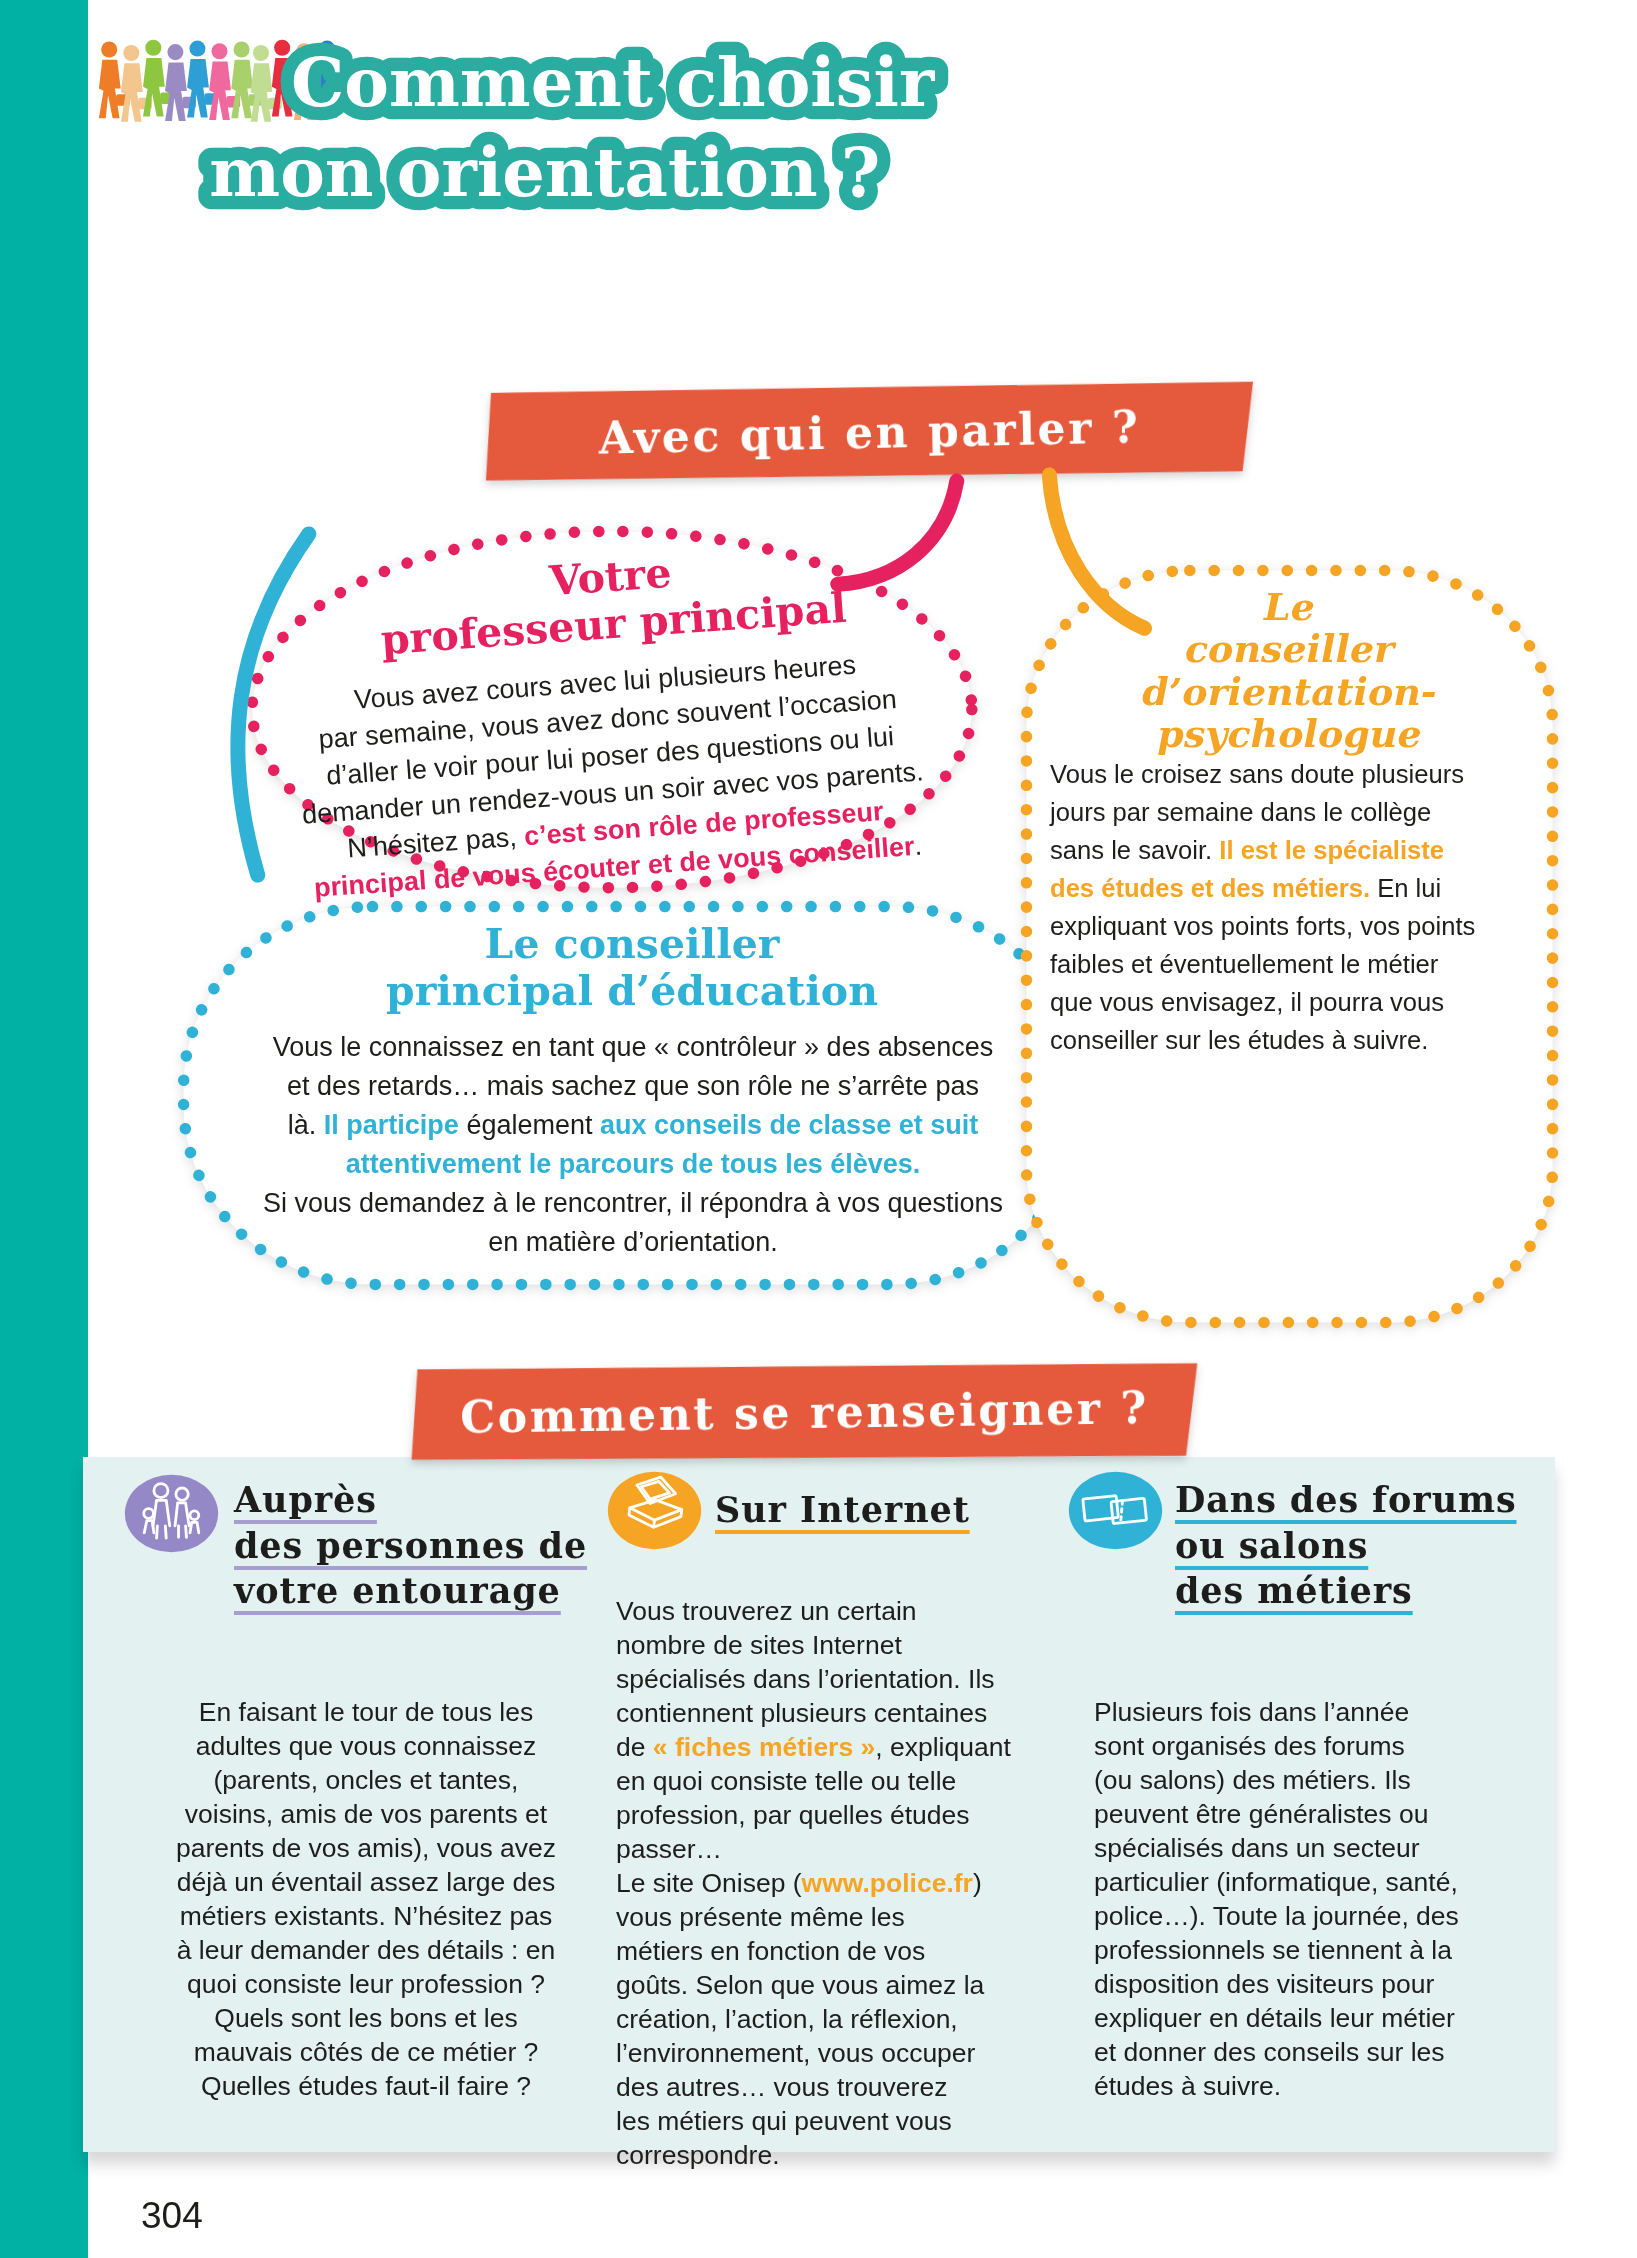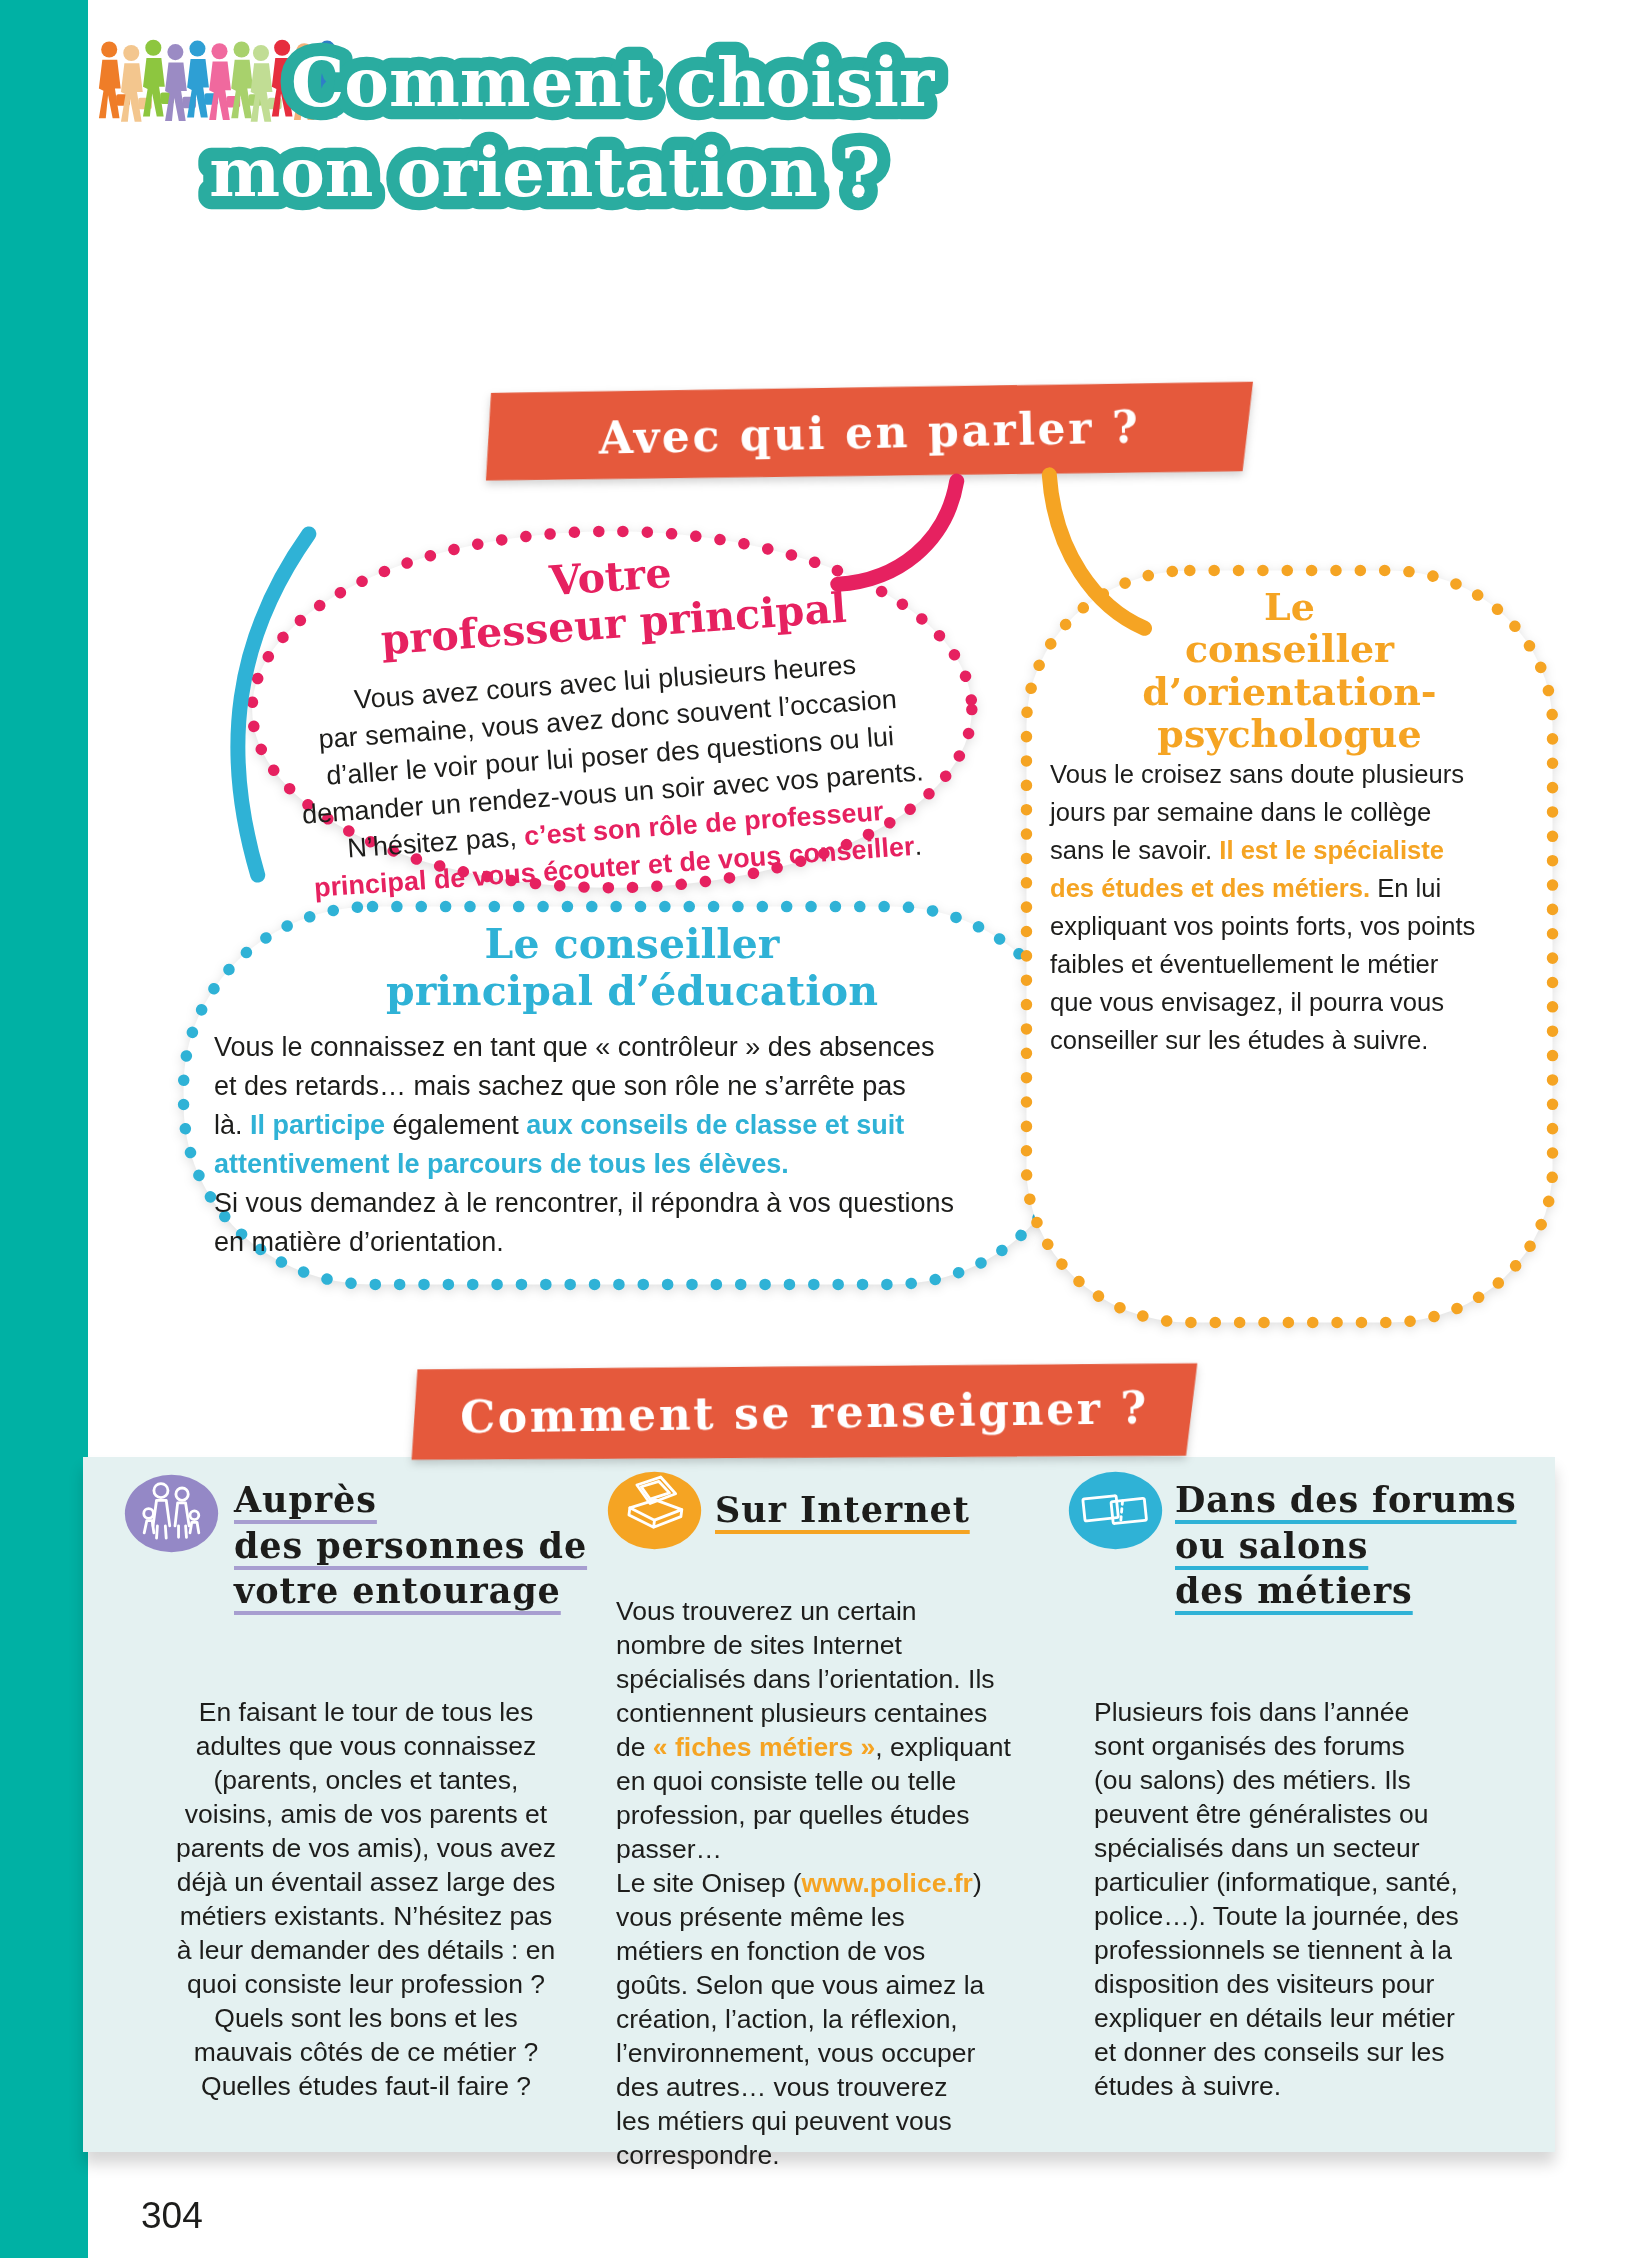--- a/index.html
+++ b/index.html
@@ -32,27 +32,27 @@
       filter:drop-shadow(0 3.5px 5.3px rgba(0,0,0,.12));}
   .blob ellipse,.blob rect{fill:#ffffff;stroke-linecap:round;fill-rule:evenodd;}
   .bubble-prof{left:236px;top:519px;width:752px;height:381px;}
   .bubble-cpe{left:173px;top:896px;width:918px;height:399px;}
   .bubble-cop{left:1015px;top:559px;width:549px;height:775px;}
 
   .b-title{position:absolute;left:0;right:0;text-align:center;
       font-family:"DejaVu Serif",serif;font-weight:bold;line-height:1.14;}
   .prof-title{top:35px;font-size:41px;color:#e62160;transform:rotate(-4deg);}
   .cpe-title{top:25px;font-size:41px;color:#2fb2d6;}
-  .cop-title{top:26.5px;font-size:38px;color:#f5a423;line-height:1.12;}
+  .cop-title{top:26.5px;font-size:38px;color:#f5a423;line-height:1.12;font-style:italic;}
   .b-title span{display:block;}
 
   .b-body{position:absolute;white-space:pre-line;}
   .prof-body{left:44px;width:663px;top:145px;font-size:27px;line-height:37px;
       text-align:center;transform:rotate(-4deg);}
-  .cpe-body{left:41px;width:838px;top:132px;font-size:27px;line-height:39px;text-align:left;}
+  .cpe-body{left:41px;width:838px;top:132px;font-size:27px;line-height:39px;text-align:center;}
   .cop-body{left:35px;width:487px;top:196px;font-size:25.6px;line-height:38px;text-align:left;}
 
   .seg-pink{color:#e62160;font-weight:bold;}
   .seg-cyan{color:#2fb2d6;font-weight:bold;}
   .seg-orange{color:#f5a423;font-weight:bold;}
 
   
   .arrows{left:132px;top:459px;width:1103px;height:476px;z-index:5;pointer-events:none;}
   .arrows path{fill:none;stroke-width:17;stroke-linecap:round;}
 

